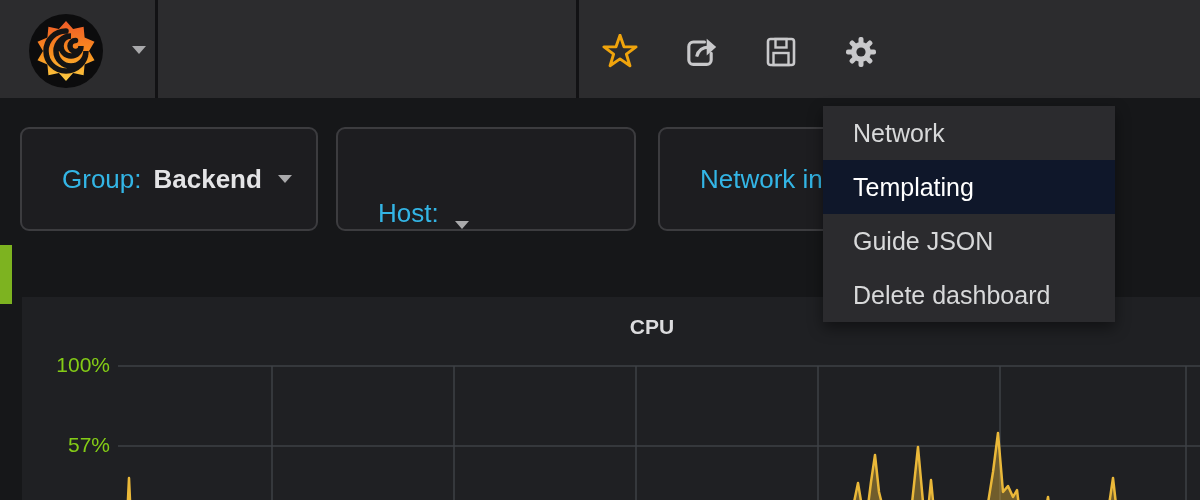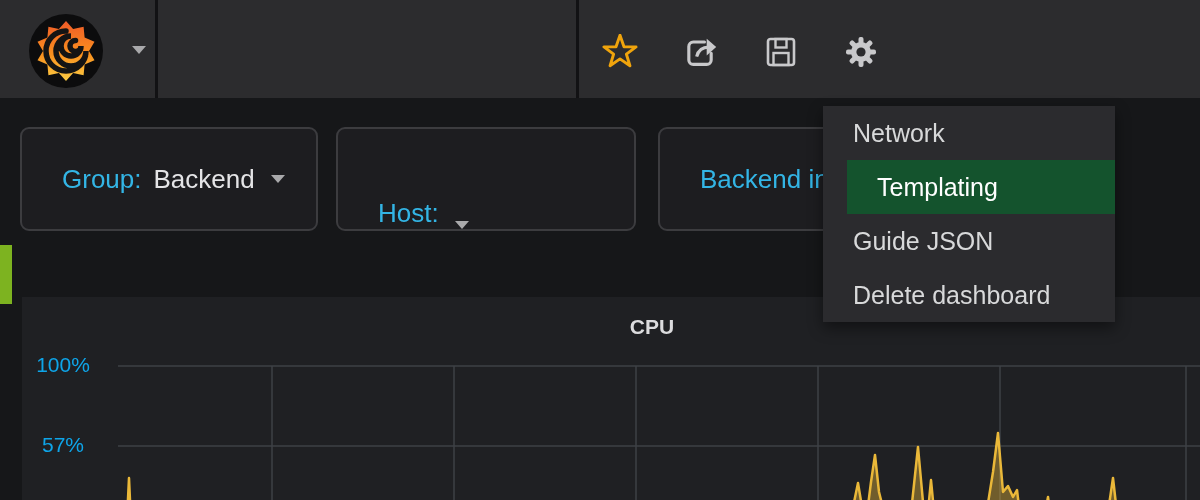--- a/index.html
+++ b/index.html
@@ -48,56 +48,56 @@
   .icon-gear  { left:844px; top:35px; }
 
   
   .pill {
     position:absolute; top:127px; height:104px; z-index:5;
     background:#1d1d20; border:2px solid #3c3c3f; border-radius:9px;
     display:flex; align-items:center; gap:12px; padding:0 40px;
     font-size:26px; cursor:pointer; white-space:nowrap; overflow:hidden;
   }
   .pill .v-label { color:#33b5e5; }
-  .pill .v-value { color:#e4e4e6; }
+  .pill .v-value { color:#e4e4e6;font-weight:bold; }
   .pill .caret { margin-left:4px; }
   .pill-1 { left:20px;  width:298px; }
   .pill-2 { left:336px; width:300px;align-items:flex-end; }
   .pill-3 { left:658px; width:440px; }
 
   
   .row-tab { position:absolute; left:0; top:245px; width:12px; height:59px; background:#7db320; z-index:4; cursor:pointer; }
 
   
   .panel {
     position:absolute; left:22px; top:297px; width:1260px; height:210px;
     background:#1f2023; z-index:1;
   }
   .panel-title {
     width:100%; text-align:center; padding-top:18px;
     font-size:21px; font-weight:bold; color:#dcdcde; cursor:pointer;
   }
   .chart-svg { position:absolute; left:0; top:0; width:1200px; height:500px; z-index:2; pointer-events:none; }
   .ytick {
-    position:absolute; left:16px; width:94px; text-align:center;
-    font-size:21px; color:#0ea5e9; z-index:3;
+    position:absolute; left:16px; width:94px; text-align:right;
+    font-size:21px; color:#84cc16; z-index:3;
   }
   .ytick.t100 { top:353px; }
   .ytick.t75  { top:433px; }
 
   
   .gear-menu {
     position:absolute; left:823px; top:106px; width:292px; z-index:40;
     background:#2b2b2e; box-shadow:0 6px 14px rgba(0,0,0,0.45);
   }
   .menu-item {
     height:54px; line-height:54px; padding-left:30px;
     font-size:25px; color:#d8d9da; cursor:pointer;
   }
-  .menu-item.highlighted { background:#14532d; color:#ffffff;margin-left:24px; }
+  .menu-item.highlighted { background:#0f172a; color:#ffffff; }
 </style>
 </head>
 <body>
 
 <div class="navbar">
 
   <div class="logo-block">
     <svg class="logo-circle" viewBox="0 0 76 76">
       <defs>
         <linearGradient id="flame" x1="0" y1="0" x2="0" y2="1">
@@ -149,21 +149,21 @@
 <div class="pill pill-1">
   <span class="v-label">Group:</span>
   <span class="v-value">Backend</span>
   <span class="caret small"></span>
 </div>
 <div class="pill pill-2">
   <span class="v-label">Host:</span>
   <span class="caret small"></span>
 </div>
 <div class="pill pill-3">
-  <span class="v-label">Backend in</span>
+  <span class="v-label">Network in</span>
   <span class="v-value"></span>
 </div>
 
 <div class="row-tab"></div>
 
 <div class="panel">
   <div class="panel-title">CPU</div>
 </div>
 
 <svg class="chart-svg" viewBox="0 0 1200 500">

